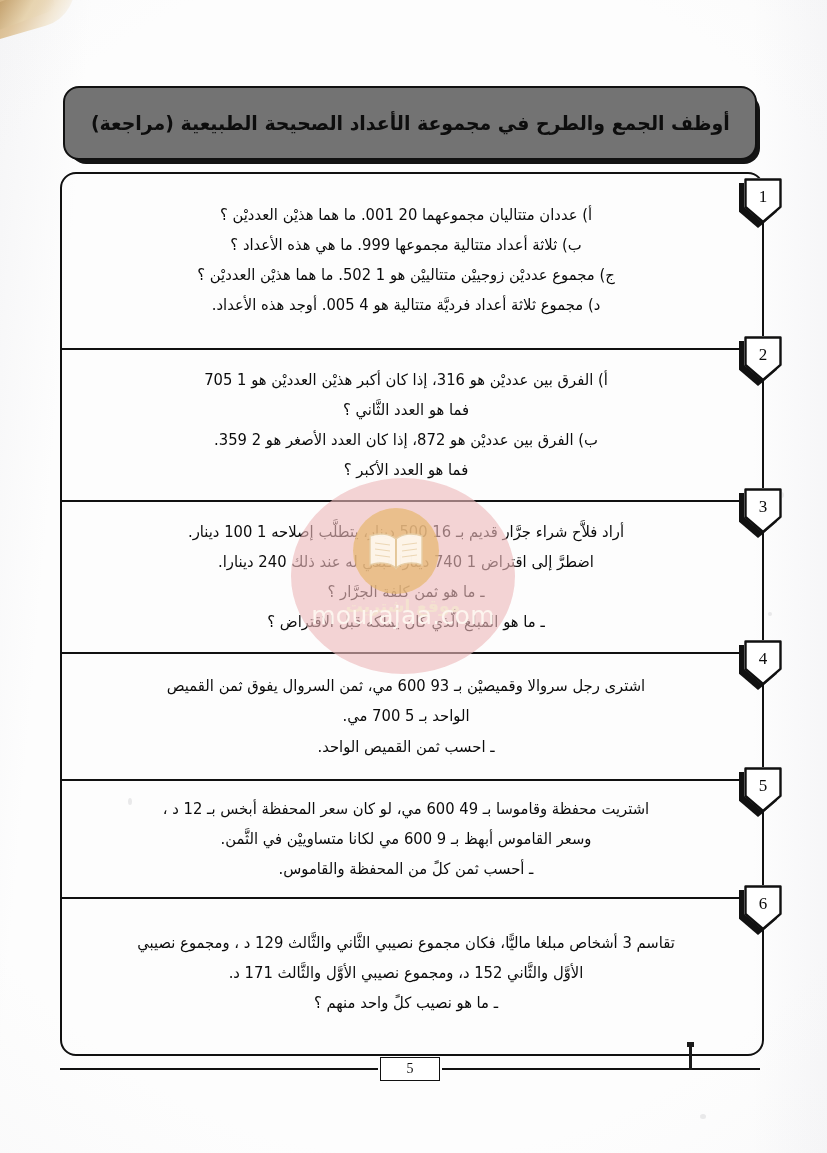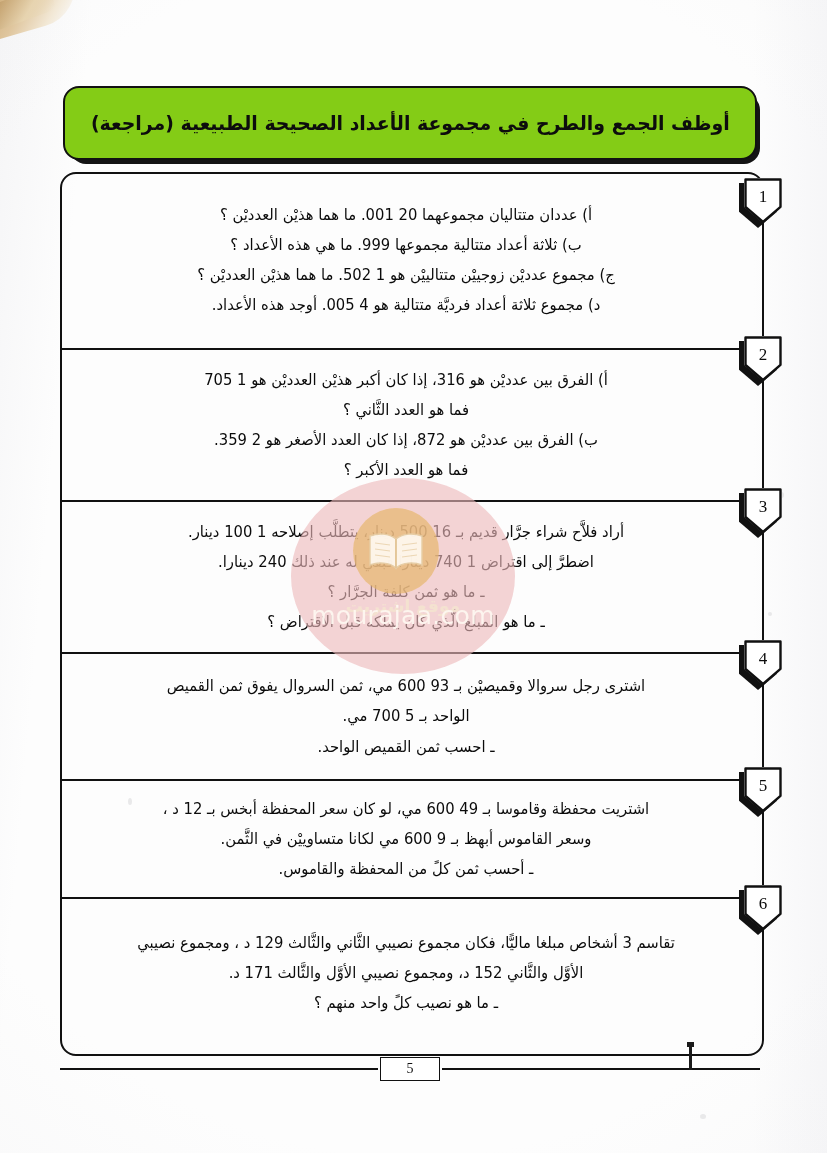--- a/index.html
+++ b/index.html
@@ -46,21 +46,21 @@
   
   .title-wrap{
     position:absolute;left:63px;top:86px;width:690px;height:70px;
   }
   .title-shadow{
     position:absolute;left:7px;top:8px;width:100%;height:100%;
     background:#141414;border-radius:16px;
   }
   .title-box{
     position:absolute;left:0;top:0;width:100%;height:100%;
-    background:#84cc16;border:2.6px solid #111;border-radius:16px;
+    background:#737373;border:2.6px solid #111;border-radius:16px;
     display:flex;align-items:center;justify-content:center;
   }
   .title-text{
     direction:rtl;
     font-family:"DejaVu Sans","Liberation Sans",sans-serif;
     font-size:19.5px;font-weight:700;color:#0d0d0d;
     letter-spacing:-.2px;
     transform:scaleX(.97);
   }
 

